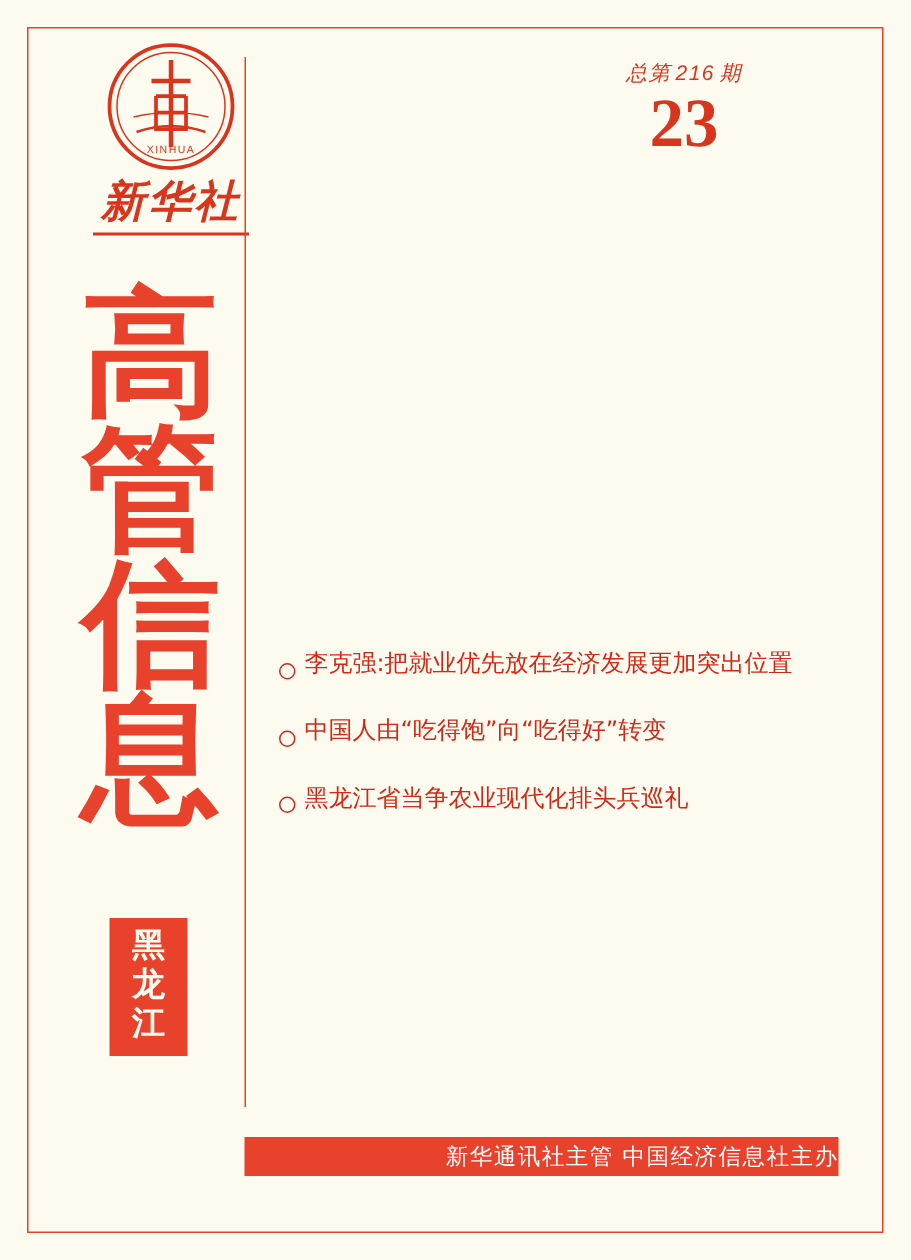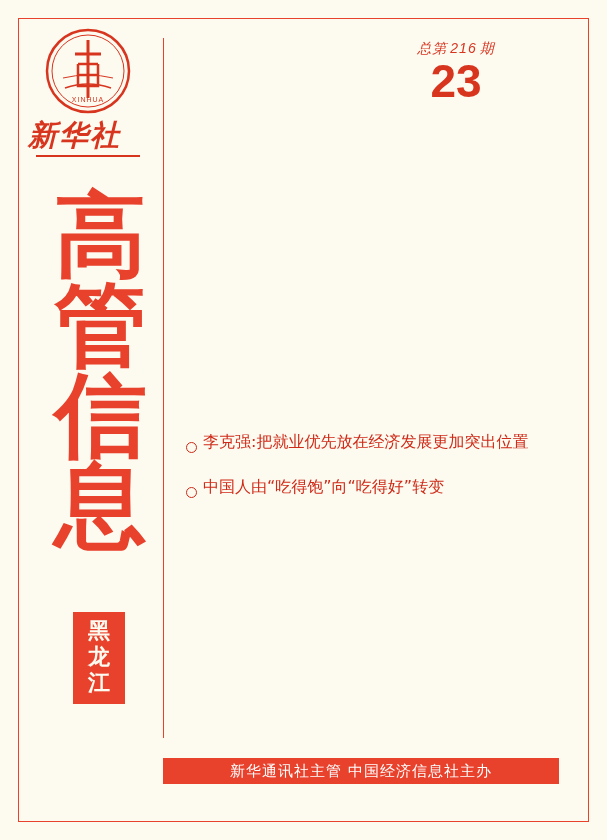--- a/index.html
+++ b/index.html
@@ -27,24 +27,25 @@
     top: 18px;
     right: 18px;
     bottom: 18px;
     border: 1px solid #e8412c;
     box-sizing: border-box;
     pointer-events: none;
   }
   
   .logo-block {
     position: absolute;
-    left: 28px;
+    left: 54px;
     top: 28px;
     width: 120px;
     height: 140px;
+    text-align: center;
   }
   .logo-seal {
     position: relative;
     width: 86px;
     height: 86px;
     margin: 0 auto;
   }
   .logo-seal svg { display: block; }
   .logo-name {
     margin-top: 6px;
@@ -87,21 +88,21 @@
     font-style: italic;
   }
   .issue-line .num {
     margin: 0 3px;
   }
   .issue-number {
     font-size: 46px;
     font-weight: bold;
     line-height: 0.95;
     margin-top: 2px;
-    font-family: Liberation Sans, sans-serif;
+    font-family: Liberation Serif, serif;
   }
   .issue-date {
     font-size: 15px;
     margin-top: 2px;
     font-family: "Liberation Sans", sans-serif;
   }
   
   .big-title {
     position: absolute;
     left: 48px;
@@ -168,21 +169,21 @@
     left: 163px;
     bottom: 56px;
     width: 396px;
     height: 26px;
     background: #e8412c;
     color: #fff;
     font-size: 15px;
     font-family: "DejaVu Sans", "Liberation Sans", sans-serif;
     display: flex;
     align-items: center;
-    justify-content: center;
+    justify-content: flex-end;
     letter-spacing: 1px;
   }
 </style>
 </head>
 <body>
 
 <div class="page">
 
   <div class="frame"></div>
 
@@ -229,19 +230,23 @@
 
   <div class="headlines">
     <div class="headline-item">
       <span class="bullet"></span>
       <span class="headline-text">李克强:把就业优先放在经济发展更加突出位置</span>
     </div>
     <div class="headline-item">
       <span class="bullet"></span>
       <span class="headline-text">中国人由“吃得饱”向“吃得好”转变</span>
     </div>
+    <div class="headline-item">
+      <span class="bullet"></span>
+      <span class="headline-text">黑龙江省当争农业现代化排头兵巡礼</span>
+    </div>
   </div>
 
   <div class="footer-bar">
     <span>新华通讯社主管  中国经济信息社主办</span>
   </div>
 
 </div>
 
 </body></html>

